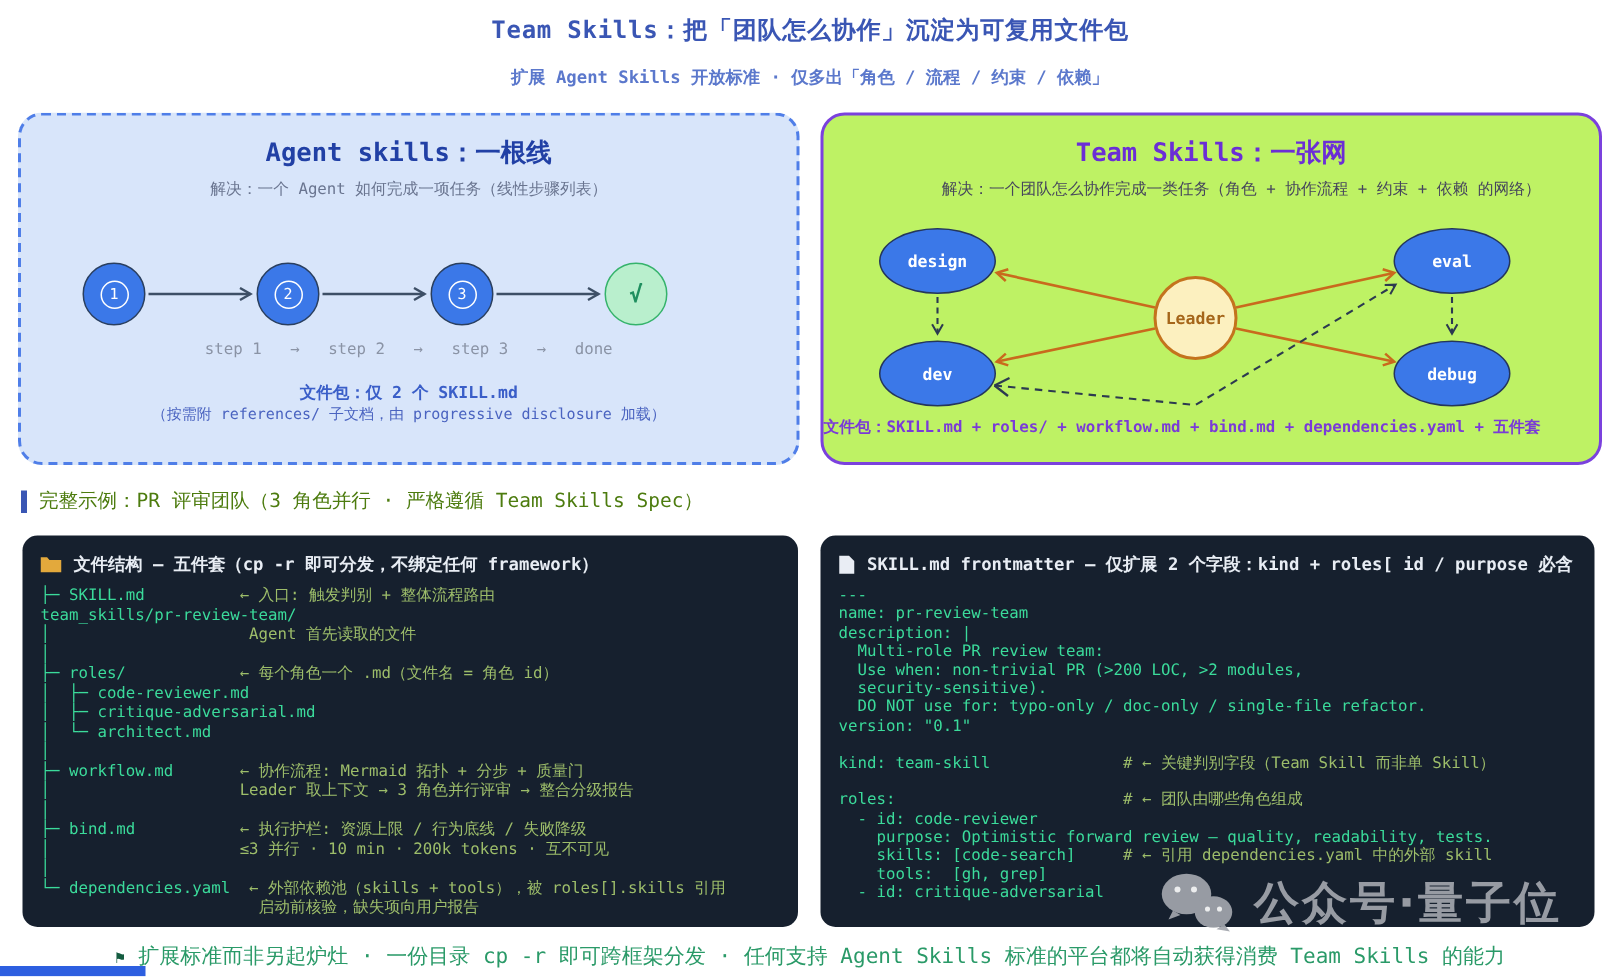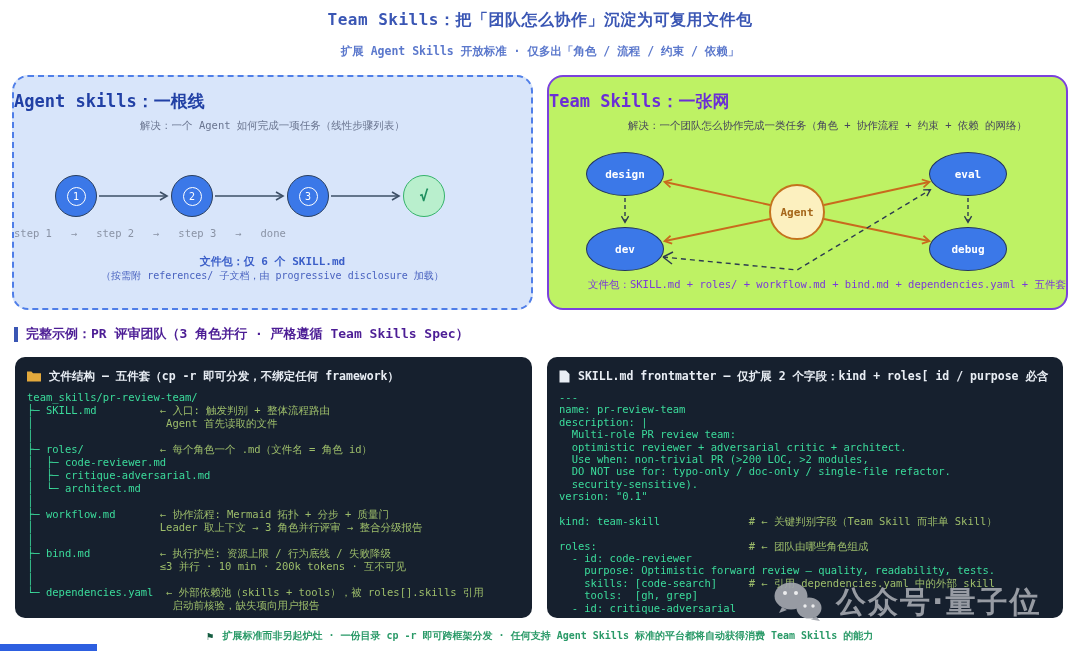--- a/index.html
+++ b/index.html
@@ -10,65 +10,65 @@
   
   .page-title{left:0;top:10px;width:1080px;text-align:center;font-size:16px;font-weight:bold;
               color:#3a56b4;letter-spacing:.5px;}
   .page-subtitle{left:0;top:44px;width:1080px;text-align:center;font-size:11.5px;font-weight:bold;
                  color:#5b78cc;}
 
   
   .card{width:521px;height:235px;border-radius:16px;box-sizing:border-box;}
   .agent-card{left:12px;top:75px;background:#d8e5fa;border:2px dashed #4f7ee8;}
   .team-card{left:547px;top:75px;background:#bef264;border:2px solid #7b41dd;}
-  .card-title{position:absolute;left:0;top:13px;width:100%;text-align:left;font-size:17px;font-weight:bold;}
+  .card-title{position:absolute;left:0;top:13px;width:100%;text-align:center;font-size:17px;font-weight:bold;}
   .agent-card .card-title{color:#2140a5;}
   .team-card  .card-title{color:#6b2ed6;}
   .card-sub{position:absolute;left:0;top:42px;width:100%;text-align:center;font-size:10.5px;}
   .agent-card .card-sub{color:#6a7590;}
   .team-card  .card-sub{color:#46465c;padding-left:20px;}
   .card svg.wires{position:absolute;left:0;top:0;width:521px;height:235px;pointer-events:none;}
 
   .fnode{position:absolute;width:42px;height:42px;border-radius:50%;display:flex;
          align-items:center;justify-content:center;background:#3b78e8;border:1.5px solid #2a3f5f;box-sizing:border-box;}
   .fnode.done{background:#b9efcd;border-color:#35b36b;}
   .ring{display:inline-flex;width:17px;height:17px;border:1.3px solid #ffffff;border-radius:50%;
         align-items:center;justify-content:center;font-size:10px;color:#ffffff;}
   .check{font-size:15px;font-weight:bold;color:#1f8f5f;}
-  .steps-caption{position:absolute;left:0;top:150px;width:100%;font-size:10.5px;
+  .steps-caption{position:absolute;left:0;top:150px;width:100%;text-align:center;font-size:10.5px;
                  color:#8a93a5;white-space:pre;}
   .pkg1{position:absolute;left:0;top:177px;width:100%;text-align:center;font-size:11px;font-weight:bold;color:#3a5ec8;}
   .pkg2{position:absolute;left:0;top:192px;width:100%;text-align:center;font-size:10px;color:#4a63c0;}
 
   .tnode{position:absolute;display:flex;align-items:center;justify-content:center;
          font-size:11px;font-weight:bold;color:#ffffff;box-sizing:border-box;}
   .tnode.ell{width:78px;height:44px;border-radius:50%;background:#3b78e8;border:1.5px solid #24365c;}
   .tnode.leader{width:56px;height:56px;border-radius:50%;background:#fcf0bf;border:2px solid #c4731d;color:#a5661a;}
-  .tpkg{position:absolute;left:0;top:201px;width:100%;text-align:right;font-size:10.5px;font-weight:normal;color:#7a3ad8;}
+  .tpkg{position:absolute;left:0;top:201px;width:100%;text-align:left;font-size:10.5px;font-weight:bold;color:#7a3ad8;}
 
   
   .section-label{left:14px;top:325px;display:flex;align-items:center;gap:8px;}
   .section-bar{width:4px;height:15px;background:#3a56b4;}
-  .section-text{font-size:13px;font-weight:bold;color:#4c1d95;}
+  .section-text{font-size:13px;font-weight:normal;color:#4d7c0f;}
 
   
   .term{top:357px;height:261px;background:#16202e;border-radius:10px;box-sizing:border-box;
         padding:11px 0 0 12px;overflow:hidden;}
   .term-title{display:flex;align-items:center;gap:8px;height:16px;margin-bottom:7px;}
   .term-title .ttext{font-size:11.5px;font-weight:bold;color:#e8edf4;white-space:nowrap;overflow:hidden;max-width:478px;}
   .cline{white-space:pre;font-size:10.5px;}
   .code-left  .cline{height:13px;line-height:13px;}
   .code-right .cline{height:12.4px;line-height:12.4px;}
   .cline .g{color:#3bdb9b;}
   .cline .d{color:#9dbd6a;}
 
   
   .footer{left:0;top:629px;width:1080px;display:flex;align-items:center;justify-content:center;gap:9px;}
   .flag{font-size:11px;color:#145c40;}
-  .footer-text{font-size:10px;font-weight:bold;color:#2a9a68;}
+  .footer-text{font-size:14px;font-weight:normal;color:#2a9a68;}
 
   
   .watermark{left:772px;top:581px;display:flex;align-items:center;gap:12px;opacity:.92;}
   .wm-text{font-size:30px;font-weight:bold;color:#a2a6ad;letter-spacing:2px;font-family:"DejaVu Sans",sans-serif;}
 
   .corner-strip{left:0;top:644px;width:97px;height:7px;background:#2d5fe0;}
 </style>
 </head>
 <body>
 
@@ -99,21 +99,21 @@
       <span class="ring">2</span>
       </div>
     <div class="fnode" style="left:273px;top:98px;">
       <span class="ring">3</span>
       </div>
     <div class="fnode done" style="left:389px;top:98px;">
       <span class="check">√</span>
       </div>
 
     <div class="steps-caption">step 1   →   step 2   →   step 3   →   done</div>
-    <div class="pkg1">文件包：仅 6 个 SKILL.md</div>
+    <div class="pkg1">文件包：仅 2 个 SKILL.md</div>
     <div class="pkg2">（按需附 references/ 子文档，由 progressive disclosure 加载）</div>
   </div>
 
   <div class="abs card team-card">
     <div class="card-title">Team Skills：一张网</div>
     <div class="card-sub">解决：一个团队怎么协作完成一类任务（角色 + 协作流程 + 约束 + 依赖 的网络）</div>
 
     <svg class="wires" viewBox="0 0 521 235">
       <defs>
         <marker id="mOr" viewBox="0 0 10 10" refX="7.5" refY="5" markerWidth="10" markerHeight="10" orient="auto" markerUnits="userSpaceOnUse">
@@ -134,40 +134,40 @@
 
       <polyline points="114,180 248,193 381,113" fill="none" stroke="#2c3a50" stroke-width="1.4" stroke-dasharray="5,4" marker-end="url(#mDk)"></polyline>
       <line x1="114" y1="180" x2="124" y2="175" stroke="#2c3a50" stroke-width="1.5"></line>
       <line x1="114" y1="180" x2="123" y2="187" stroke="#2c3a50" stroke-width="1.5"></line>
     </svg>
 
     <div class="tnode ell" style="left:37px;top:75px;">design</div>
     <div class="tnode ell" style="left:380px;top:75px;">eval</div>
     <div class="tnode ell" style="left:37px;top:150px;">dev</div>
     <div class="tnode ell" style="left:380px;top:150px;">debug</div>
-    <div class="tnode leader" style="left:220px;top:107px;">Agent</div>
+    <div class="tnode leader" style="left:220px;top:107px;">Leader</div>
 
     <div class="tpkg">文件包：SKILL.md + roles/ + workflow.md + bind.md + dependencies.yaml + 五件套</div>
   </div>
 
   <div class="abs section-label">
     <div class="section-bar"></div>
     <div class="section-text">完整示例：PR 评审团队（3 角色并行 · 严格遵循 Team Skills Spec）</div>
   </div>
 
   <div class="abs term" style="left:15px;width:517px;">
     <div class="term-title">
       <svg width="14" height="12" viewBox="0 0 14 12">
         <path d="M0,1.5 h4.4 l1.6,1.8 h8 v8.2 h-14 z" fill="#e3a93c"></path>
       </svg>
       <span class="ttext">文件结构 – 五件套（cp -r 即可分发，不绑定任何 framework）</span>
     </div>
     <div class="code code-left">
+        <div class="cline"><span class="g">├─ SKILL.md</span><span class="d">          ← 入口: 触发判别 + 整体流程路由</span></div>
         <div class="cline"><span class="g">team_skills/pr-review-team/</span><span class="d"></span></div>
-        <div class="cline"><span class="g">├─ SKILL.md</span><span class="d">          ← 入口: 触发判别 + 整体流程路由</span></div>
         <div class="cline"><span class="g">│</span><span class="d">                     Agent 首先读取的文件</span></div>
         <div class="cline"><span class="g">│</span><span class="d"></span></div>
         <div class="cline"><span class="g">├─ roles/</span><span class="d">            ← 每个角色一个 .md（文件名 = 角色 id）</span></div>
         <div class="cline"><span class="g">│  ├─ code-reviewer.md</span><span class="d"></span></div>
         <div class="cline"><span class="g">│  ├─ critique-adversarial.md</span><span class="d"></span></div>
         <div class="cline"><span class="g">│  └─ architect.md</span><span class="d"></span></div>
         <div class="cline"><span class="g">│</span><span class="d"></span></div>
         <div class="cline"><span class="g">├─ workflow.md</span><span class="d">       ← 协作流程: Mermaid 拓扑 + 分步 + 质量门</span></div>
         <div class="cline"><span class="g">│</span><span class="d">                    Leader 取上下文 → 3 角色并行评审 → 整合分级报告</span></div>
         <div class="cline"><span class="g">│</span><span class="d"></span></div>
@@ -184,24 +184,23 @@
       <svg width="11" height="13" viewBox="0 0 11 13">
         <path d="M0.5,0.5 h6.5 l3.5,3.5 v8.5 h-10 z" fill="#e9edf4"></path>
       </svg>
       <span class="ttext">SKILL.md frontmatter – 仅扩展 2 个字段：kind + roles[ id / purpose 必含 · skills / tools 可选]</span>
     </div>
     <div class="code code-right">
         <div class="cline"><span class="g">---</span><span class="d"></span></div>
         <div class="cline"><span class="g">name: pr-review-team</span><span class="d"></span></div>
         <div class="cline"><span class="g">description: |</span><span class="d"></span></div>
         <div class="cline"><span class="g">  Multi-role PR review team:</span><span class="d"></span></div>
-        <div class="cline"><span class="g">  optimistic reviewer + adversarial critic + architect.</span><span class="d"></span></div>
         <div class="cline"><span class="g">  Use when: non-trivial PR (&gt;200 LOC, &gt;2 modules,</span><span class="d"></span></div>
+        <div class="cline"><span class="g">  security-sensitive).</span><span class="d"></span></div>
         <div class="cline"><span class="g">  DO NOT use for: typo-only / doc-only / single-file refactor.</span><span class="d"></span></div>
-        <div class="cline"><span class="g">  security-sensitive).</span><span class="d"></span></div>
         <div class="cline"><span class="g">version: "0.1"</span><span class="d"></span></div>
         <div class="cline"><span class="g"></span><span class="d"></span></div>
         <div class="cline"><span class="g">kind: team-skill</span><span class="d">              # ← 关键判别字段（Team Skill 而非单 Skill）</span></div>
         <div class="cline"><span class="g"></span><span class="d"></span></div>
         <div class="cline"><span class="g">roles:</span><span class="d">                        # ← 团队由哪些角色组成</span></div>
         <div class="cline"><span class="g">  - id: code-reviewer</span><span class="d"></span></div>
         <div class="cline"><span class="g">    purpose: Optimistic forward review — quality, readability, tests.</span><span class="d"></span></div>
         <div class="cline"><span class="g">    skills: [code-search]</span><span class="d">     # ← 引用 dependencies.yaml 中的外部 skill</span></div>
         <div class="cline"><span class="g">    tools:  [gh, grep]</span><span class="d"></span></div>
         <div class="cline"><span class="g">  - id: critique-adversarial</span><span class="d"></span></div>

